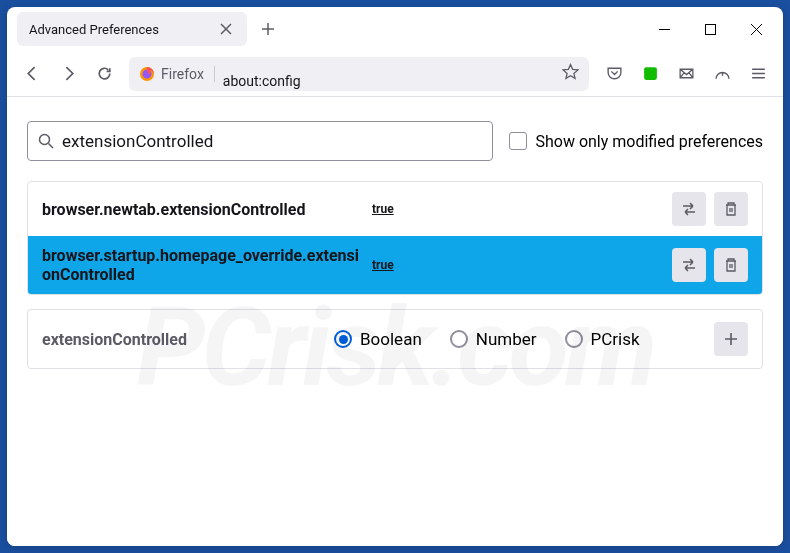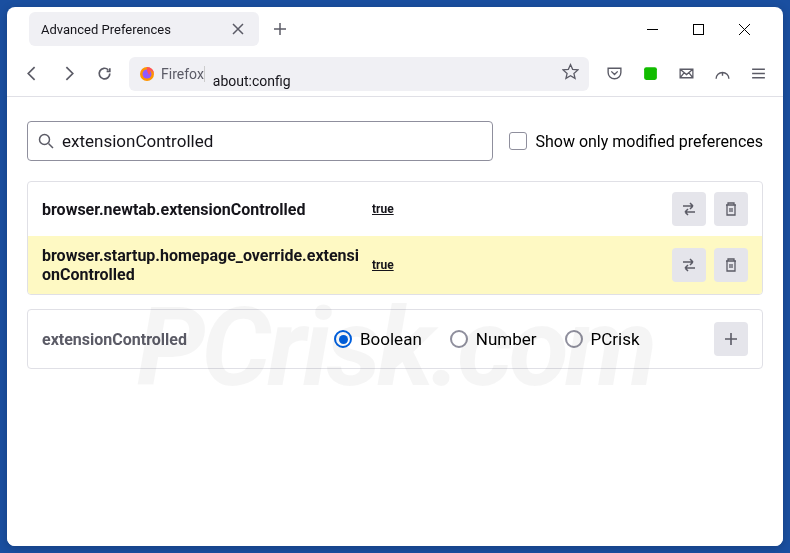--- a/index.html
+++ b/index.html
@@ -1,44 +1,44 @@
 <!DOCTYPE html>
 <html><head>
 <meta charset="utf-8">
 <style>
 * { box-sizing: border-box; margin: 0; padding: 0; font-family: -apple-system, BlinkMacSystemFont, "Segoe UI", Roboto, sans-serif; }
 body { background: #1a4fa0; width: 790px; height: 553px; overflow: hidden; padding: 7px; }
 .window { background: #fff; border-radius: 8px; width: 100%; height: 100%; display: flex; flex-direction: column; overflow: hidden; box-shadow: 0 2px 10px rgba(0,0,0,0.2); }
-.titlebar { display: flex; align-items: center; height: 44px; padding: 0 16px; }
+.titlebar { display: flex; align-items: center; height: 44px; padding: 0 4px; }
 .tab { display: flex; align-items: center; background: #f0f0f4; border-radius: 6px; padding: 0 12px; height: 34px; margin-left: 6px; min-width: 230px; gap: 8px; }
 .tab-title { flex: 1; font-size: 13px; color: #15141a; }
 .tab-close { width: 18px; height: 18px; display: flex; align-items: center; justify-content: center; color: #5b5b66; cursor: pointer; }
 .newtab-btn { width: 30px; height: 30px; display: flex; align-items: center; justify-content: center; margin-left: 6px; color: #5b5b66; cursor: pointer; border-radius: 4px; }
 .win-controls { margin-left: auto; display: flex; }
 .win-btn { width: 46px; height: 44px; display: flex; align-items: center; justify-content: center; color: #000; cursor: pointer; }
 .toolbar { display: flex; align-items: center; height: 46px; padding: 0 8px; gap: 2px; border-bottom: 1px solid #e0e0e6; }
 .nav-btn { width: 34px; height: 34px; display: flex; align-items: center; justify-content: center; border-radius: 4px; color: #5b5b66; cursor: pointer; }
 .urlbar { flex: 1; display: flex; align-items: center; background: #f0f0f4; border-radius: 6px; height: 34px; padding: 0 10px; margin: 0 6px; gap: 8px; }
-.identity { display: flex; align-items: flex-end; gap: 6px; border-right: 1px solid #ccc; }
+.identity { display: flex; align-items: flex-end; gap: 6px; padding-right: 10px; border-right: 1px solid #ccc; }
 .ff-icon { width: 16px; height: 16px; }
 .identity-label { font-size: 14px; color: #5b5b66; }
 .url-text { flex: 1; font-size: 14px; color: #15141a; margin-top: 14px; }
 .star-btn { color: #5b5b66; cursor: pointer; }
 .tb-icon { width: 34px; height: 34px; display: flex; align-items: center; justify-content: center; color: #5b5b66; cursor: pointer; border-radius: 4px; }
 .tb-icon.green svg { fill: #12bc00; }
 .content { flex: 1; background: #fff; padding: 24px 20px; overflow: auto; position: relative; }
 .search-row { display: flex; align-items: center; gap: 16px; margin-bottom: 20px; }
 .search-box { flex: 1; display: flex; align-items: center; border: 1px solid #8f8f9d; border-radius: 4px; height: 40px; padding: 0 10px; gap: 8px; max-width: 470px; }
 .search-box svg { color: #5b5b66; flex-shrink: 0; }
 .search-input { border: none; outline: none; font-size: 17px; flex: 1; color: #15141a; }
 .checkbox-row { display: flex; align-items: center; gap: 8px; font-size: 16px; }
 .check { width: 18px; height: 18px; border: 1px solid #8f8f9d; border-radius: 3px; cursor: pointer; }
 .results { border: 1px solid #e0e0e6; border-radius: 4px; overflow: hidden; }
 .pref-row { display: flex; align-items: center; padding: 10px 14px; gap: 12px; min-height: 50px; justify-content: space-between; }
-.pref-row.odd { background: #fef9c3; }
+.pref-row.odd { background: #0ea5e9; }
 .pref-name { font-size: 16px; font-weight: 700; color: #15141a; width: 318px; word-break: break-word; }
 .pref-value { font-size: 12px; font-weight: 700; color: #15141a; flex: 1; text-decoration: underline; }
 .row-actions { display: flex; gap: 8px; }
 .act-btn { width: 34px; height: 34px; border: none; background: #e5e5eb; border-radius: 4px; display: flex; align-items: center; justify-content: center; cursor: pointer; color: #5b5b66; }
 .new-pref { border: 1px solid #e0e0e6; border-radius: 4px; margin-top: 14px; padding: 12px 14px; display: flex; align-items: center; gap: 12px; }
 .new-pref-name { font-size: 16px; font-weight: 700; color: #5b5b66; width: 280px; }
 .type-opts { display: flex; gap: 28px; flex: 1; align-items: center; }
 .radio-opt { display: flex; align-items: center; gap: 8px; font-size: 17px; cursor: pointer; }
 .radio { width: 18px; height: 18px; border: 2px solid #8f8f9d; border-radius: 50%; display: flex; align-items: center; justify-content: center; }
 .radio.sel { border-color: #0060df; }

